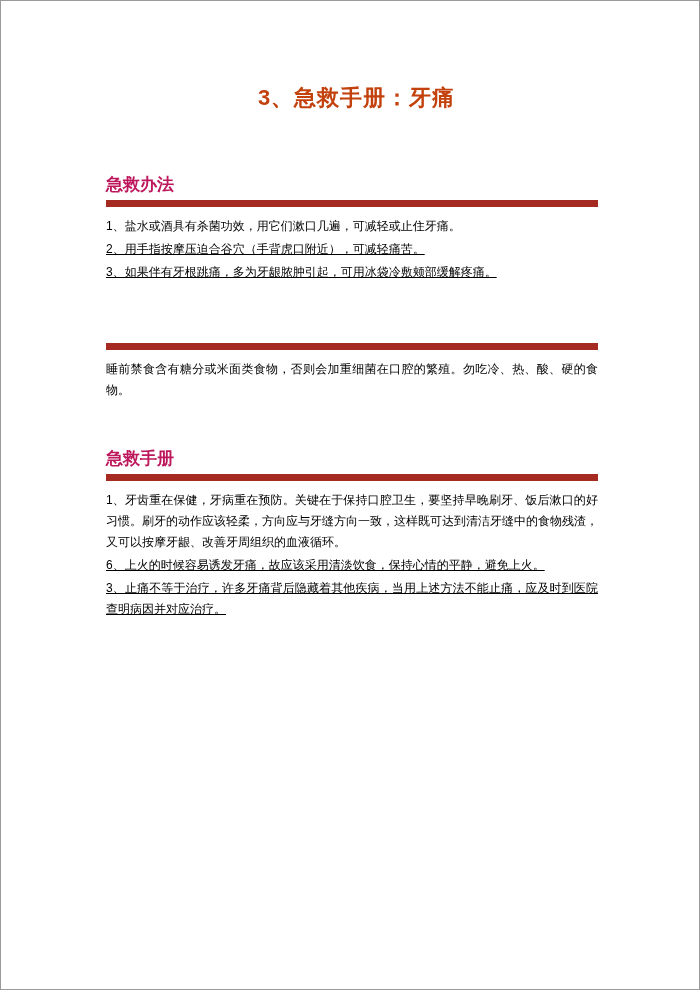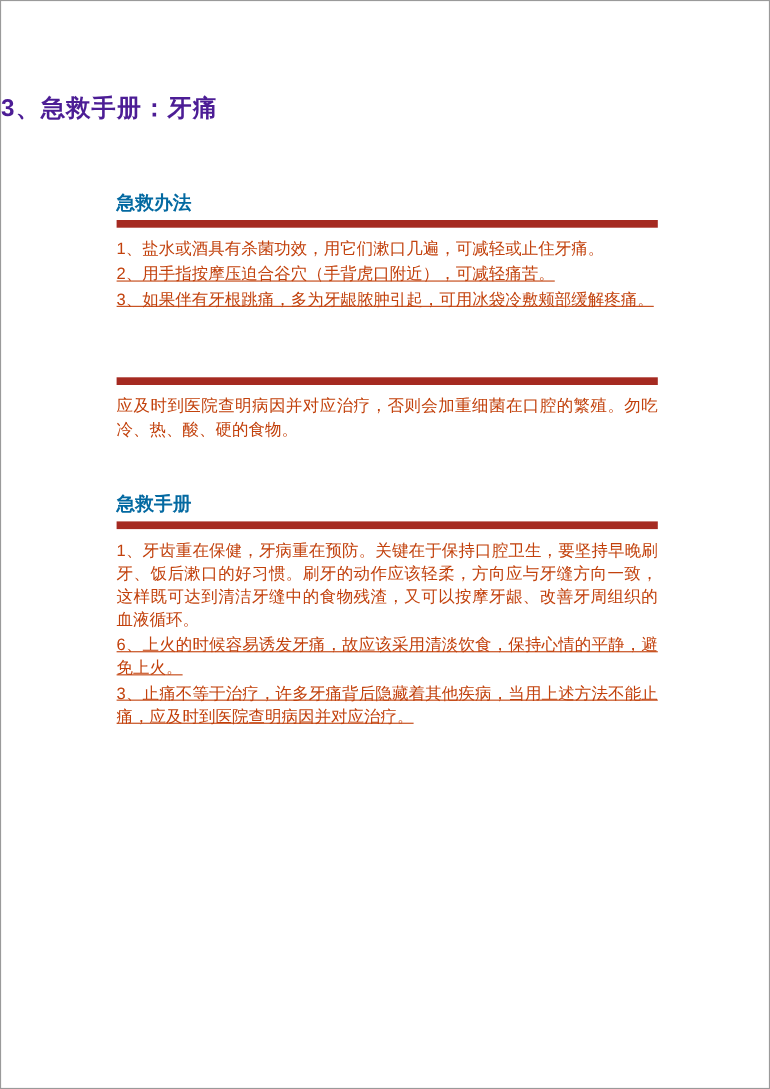--- a/index.html
+++ b/index.html
@@ -12,47 +12,49 @@
     position: relative;
     width: 700px;
     height: 990px;
     box-sizing: border-box;
     background: #ffffff;
     border: 1px solid #9a9a9a;
     overflow: hidden;
   }
   .doc-title {
     margin: 82px 0 0 0;
+    text-align: center;
     font-size: 22px;
     line-height: 30px;
     font-weight: bold;
-    color: #4c1d95;
+    color: #c2410c;
     letter-spacing: 1px;
+    padding-left: 13px;
   }
   .content {
     margin-left: 105px;
     width: 492px;
   }
   .section h2 {
     margin: 0;
     font-size: 17px;
     line-height: 20px;
     font-weight: bold;
-    color: #0369a1;
+    color: #be185d;
   }
   .rule {
     height: 7px;
     background: #a52a21;
     margin-top: 5px;
   }
   .section p {
     margin: 0;
-    font-size: 15px;
+    font-size: 12px;
     line-height: 21px;
-    color: #c2410c;
+    color: #000000;
     text-align: justify;
     text-justify: inter-ideograph;
   }
   .sec-body { margin-top: 9px; }
   .sec-body p + p { margin-top: 2px; text-decoration: underline; }
   .section-1 { margin-top: 62px; }
   .section-2 { margin-top: 60px; }
   .section-3 { margin-top: 48px; }
 </style>
 </head>
@@ -70,21 +72,21 @@
       <div class="sec-body">
         <p>1、盐水或酒具有杀菌功效，用它们漱口几遍，可减轻或止住牙痛。</p>
         <p>2、用手指按摩压迫合谷穴（手背虎口附近），可减轻痛苦。</p>
         <p>3、如果伴有牙根跳痛，多为牙龈脓肿引起，可用冰袋冷敷颊部缓解疼痛。</p>
       </div>
     </div>
 
     <div class="section section-2">
       <div class="rule"></div>
       <div class="sec-body">
-        <p>应及时到医院查明病因并对应治疗，否则会加重细菌在口腔的繁殖。勿吃冷、热、酸、硬的食物。</p>
+        <p>睡前禁食含有糖分或米面类食物，否则会加重细菌在口腔的繁殖。勿吃冷、热、酸、硬的食物。</p>
       </div>
     </div>
 
     <div class="section section-3">
       <h2>急救手册</h2>
       <div class="rule"></div>
       <div class="sec-body">
         <p>1、牙齿重在保健，牙病重在预防。关键在于保持口腔卫生，要坚持早晚刷牙、饭后漱口的好习惯。刷牙的动作应该轻柔，方向应与牙缝方向一致，这样既可达到清洁牙缝中的食物残渣，又可以按摩牙龈、改善牙周组织的血液循环。</p>
         <p>6、上火的时候容易诱发牙痛，故应该采用清淡饮食，保持心情的平静，避免上火。</p>
         <p>3、止痛不等于治疗，许多牙痛背后隐藏着其他疾病，当用上述方法不能止痛，应及时到医院查明病因并对应治疗。</p>

